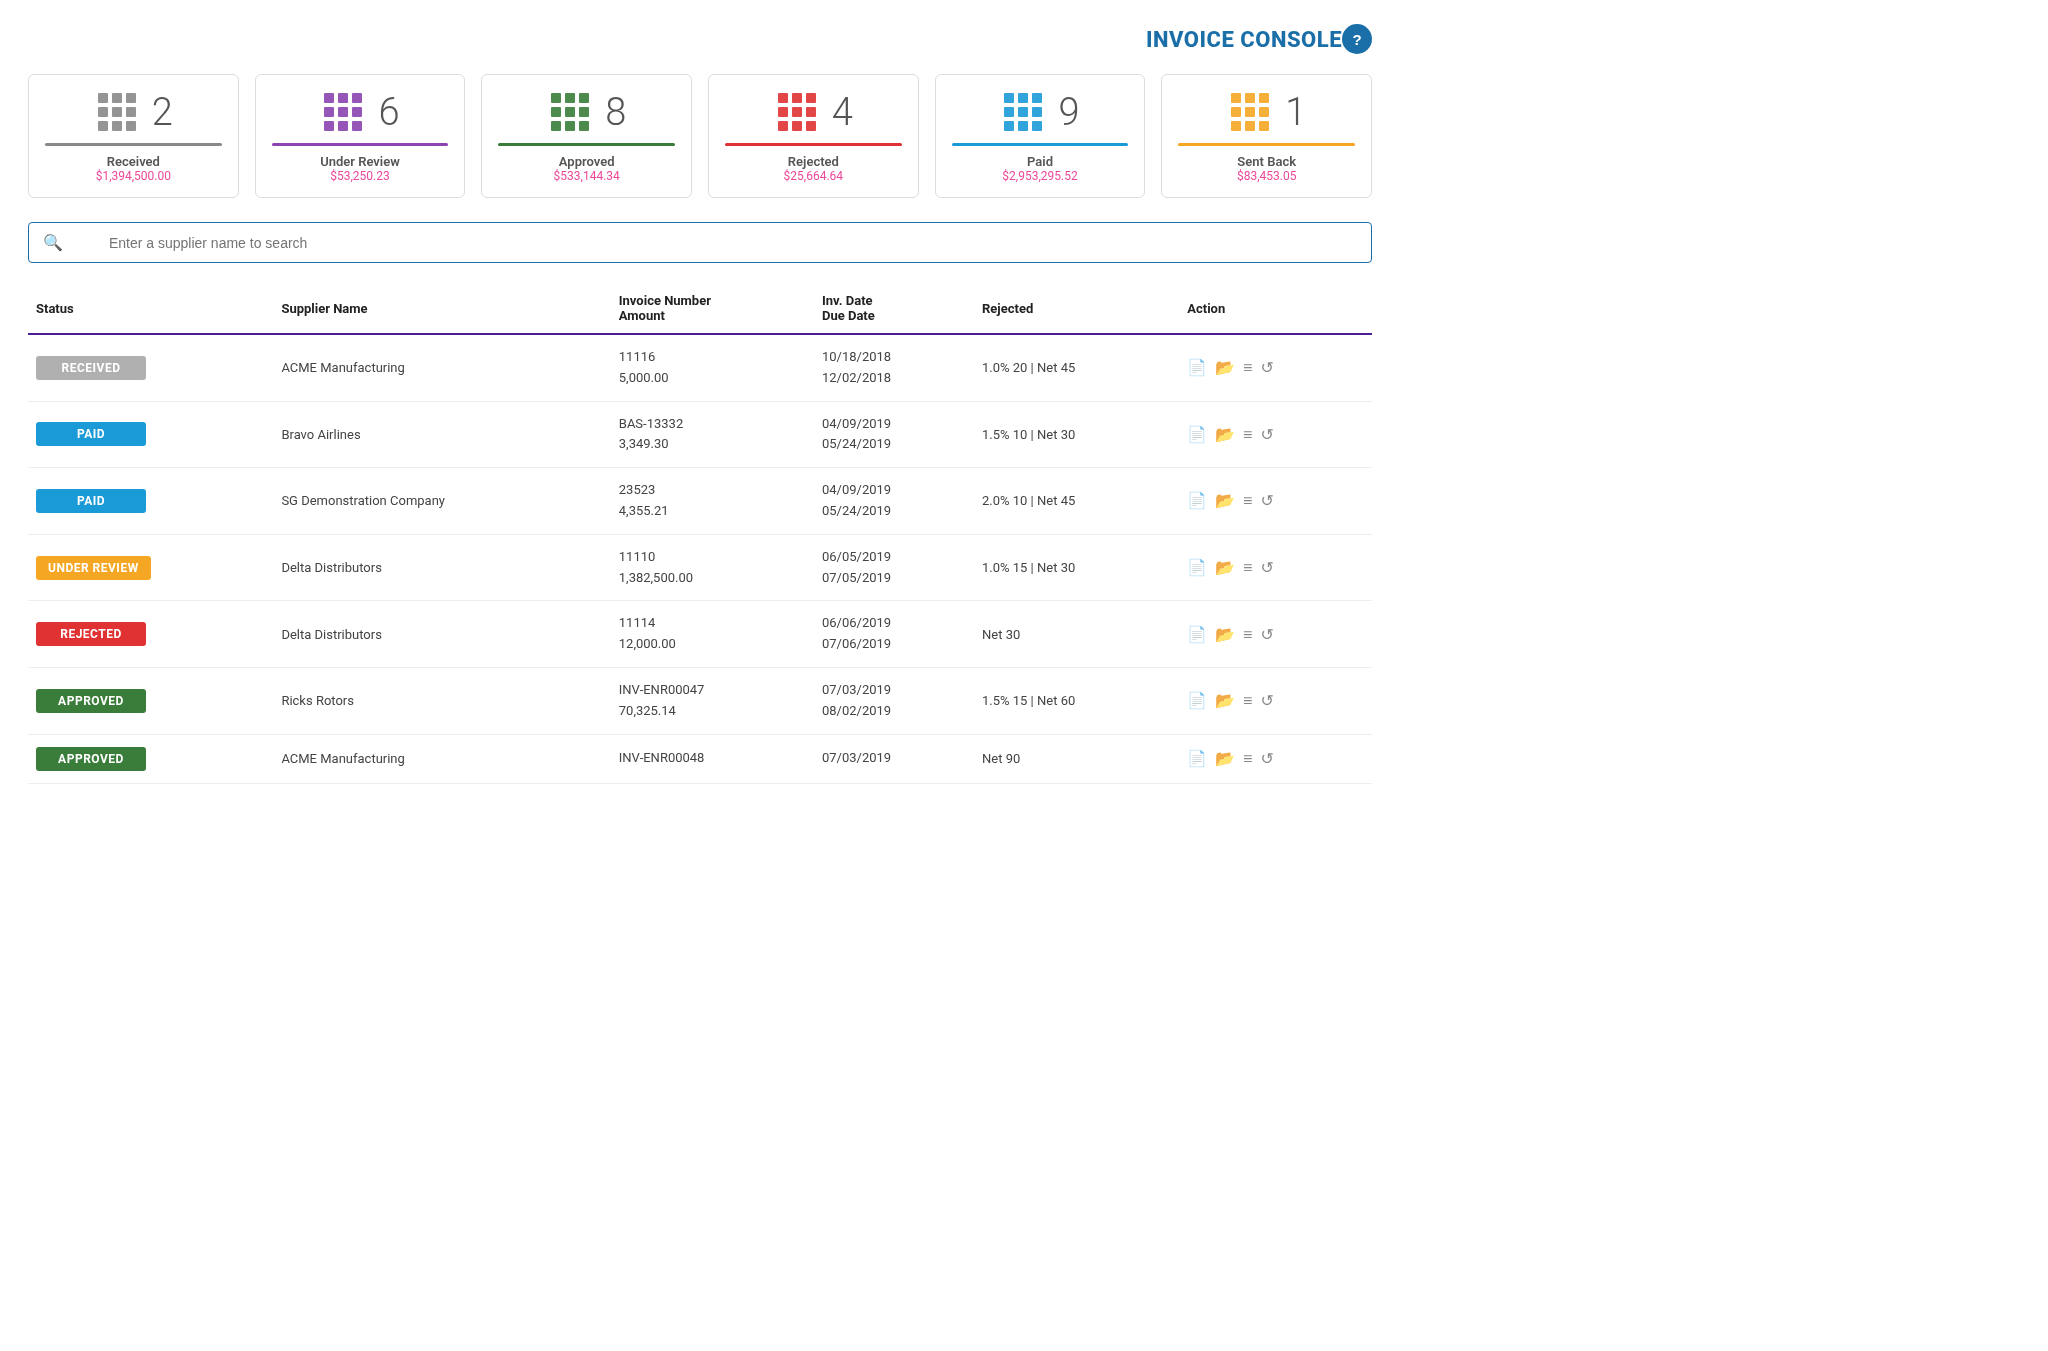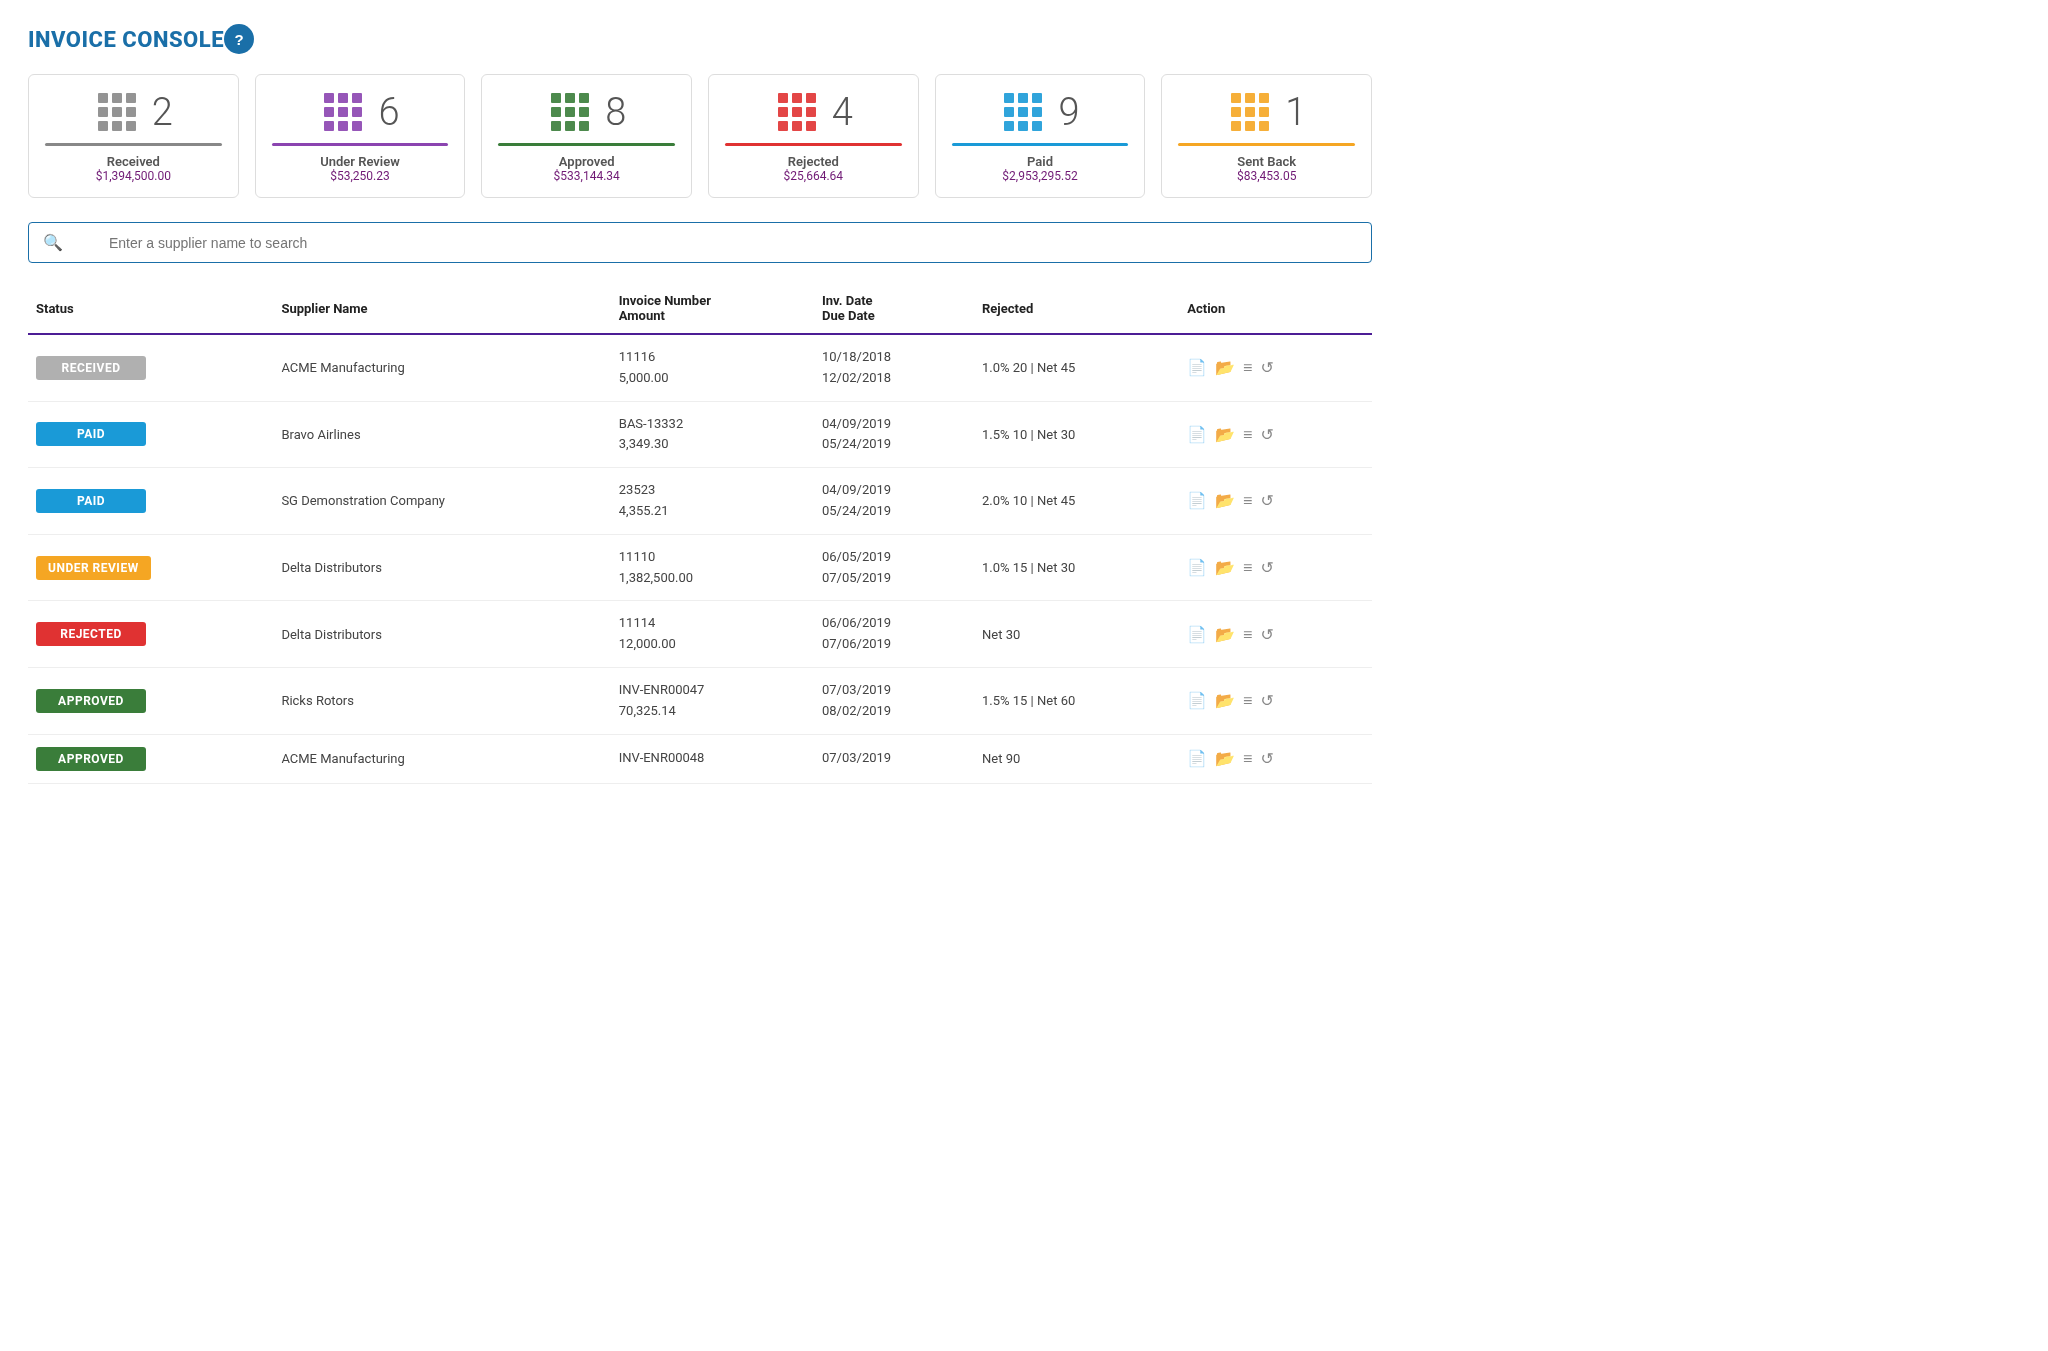--- a/index.html
+++ b/index.html
@@ -1,32 +1,32 @@
 <!DOCTYPE html>
 <html><head>
   <meta charset="utf-8">
   <style>
     * { box-sizing: border-box; margin: 0; padding: 0; }
     body { font-family: -apple-system, BlinkMacSystemFont, 'Segoe UI', Roboto, sans-serif; background: #fff; color: #333; font-size: 14px; }
     .page { padding: 24px 28px; max-width: 1400px; }
 
     
-    .header { display: flex; justify-content: flex-start; align-items: center; margin-bottom: 20px; }
+    .header { display: flex; justify-content: flex-end; align-items: center; margin-bottom: 20px; }
     .page-title { font-size: 22px; font-weight: 800; color: #1a6fa8; letter-spacing: 0.5px; }
     .help-btn { width: 30px; height: 30px; border-radius: 50%; background: #1a6fa8; color: #fff; border: none; font-size: 15px; font-weight: bold; cursor: pointer; display: flex; align-items: center; justify-content: center; }
 
     
     .stats-row { display: flex; gap: 16px; margin-bottom: 24px; }
     .stat-card { flex: 1; border: 1px solid #ddd; border-radius: 6px; padding: 14px 16px; display: flex; flex-direction: column; align-items: center; background: #fff; }
     .stat-top { display: flex; align-items: center; gap: 12px; margin-bottom: 8px; }
     .stat-icon { width: 46px; height: 46px; }
     .stat-count { font-size: 38px; font-weight: 300; color: #555; line-height: 1; }
     .stat-divider { width: 100%; height: 3px; border-radius: 2px; margin-bottom: 8px; }
     .stat-label { font-size: 13px; font-weight: 600; color: #555; text-align: center; }
-    .stat-amount { font-size: 12px; color: #701a75; text-align: right; }
+    .stat-amount { font-size: 12px; color: #ec4899; text-align: right; }
 
     
     .search-wrapper { display: flex; align-items: center; border: 1px solid #1a6fa8; border-radius: 4px; padding: 10px 14px; margin-bottom: 20px; gap: 10px; }
     .search-icon-wrap { color: #aaa; font-size: 16px; }
     .search-input { border: none; outline: none; width: 100%; font-size: 14px; color: #999; margin-left: 36px; }
 
     
     .filters-row { display: flex; justify-content: center; gap: 16px; margin-bottom: 24px; }
     .filter-select { border: 1px solid #ccc; border-radius: 4px; padding: 8px 16px; font-size: 14px; color: #555; background: #fff; cursor: pointer; min-width: 180px; appearance: none; outline: none; }
 

